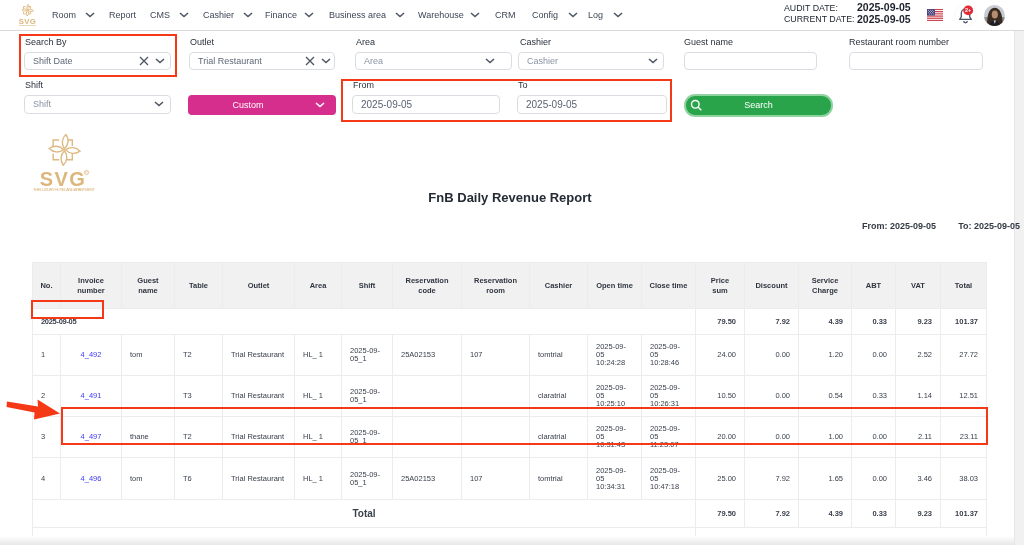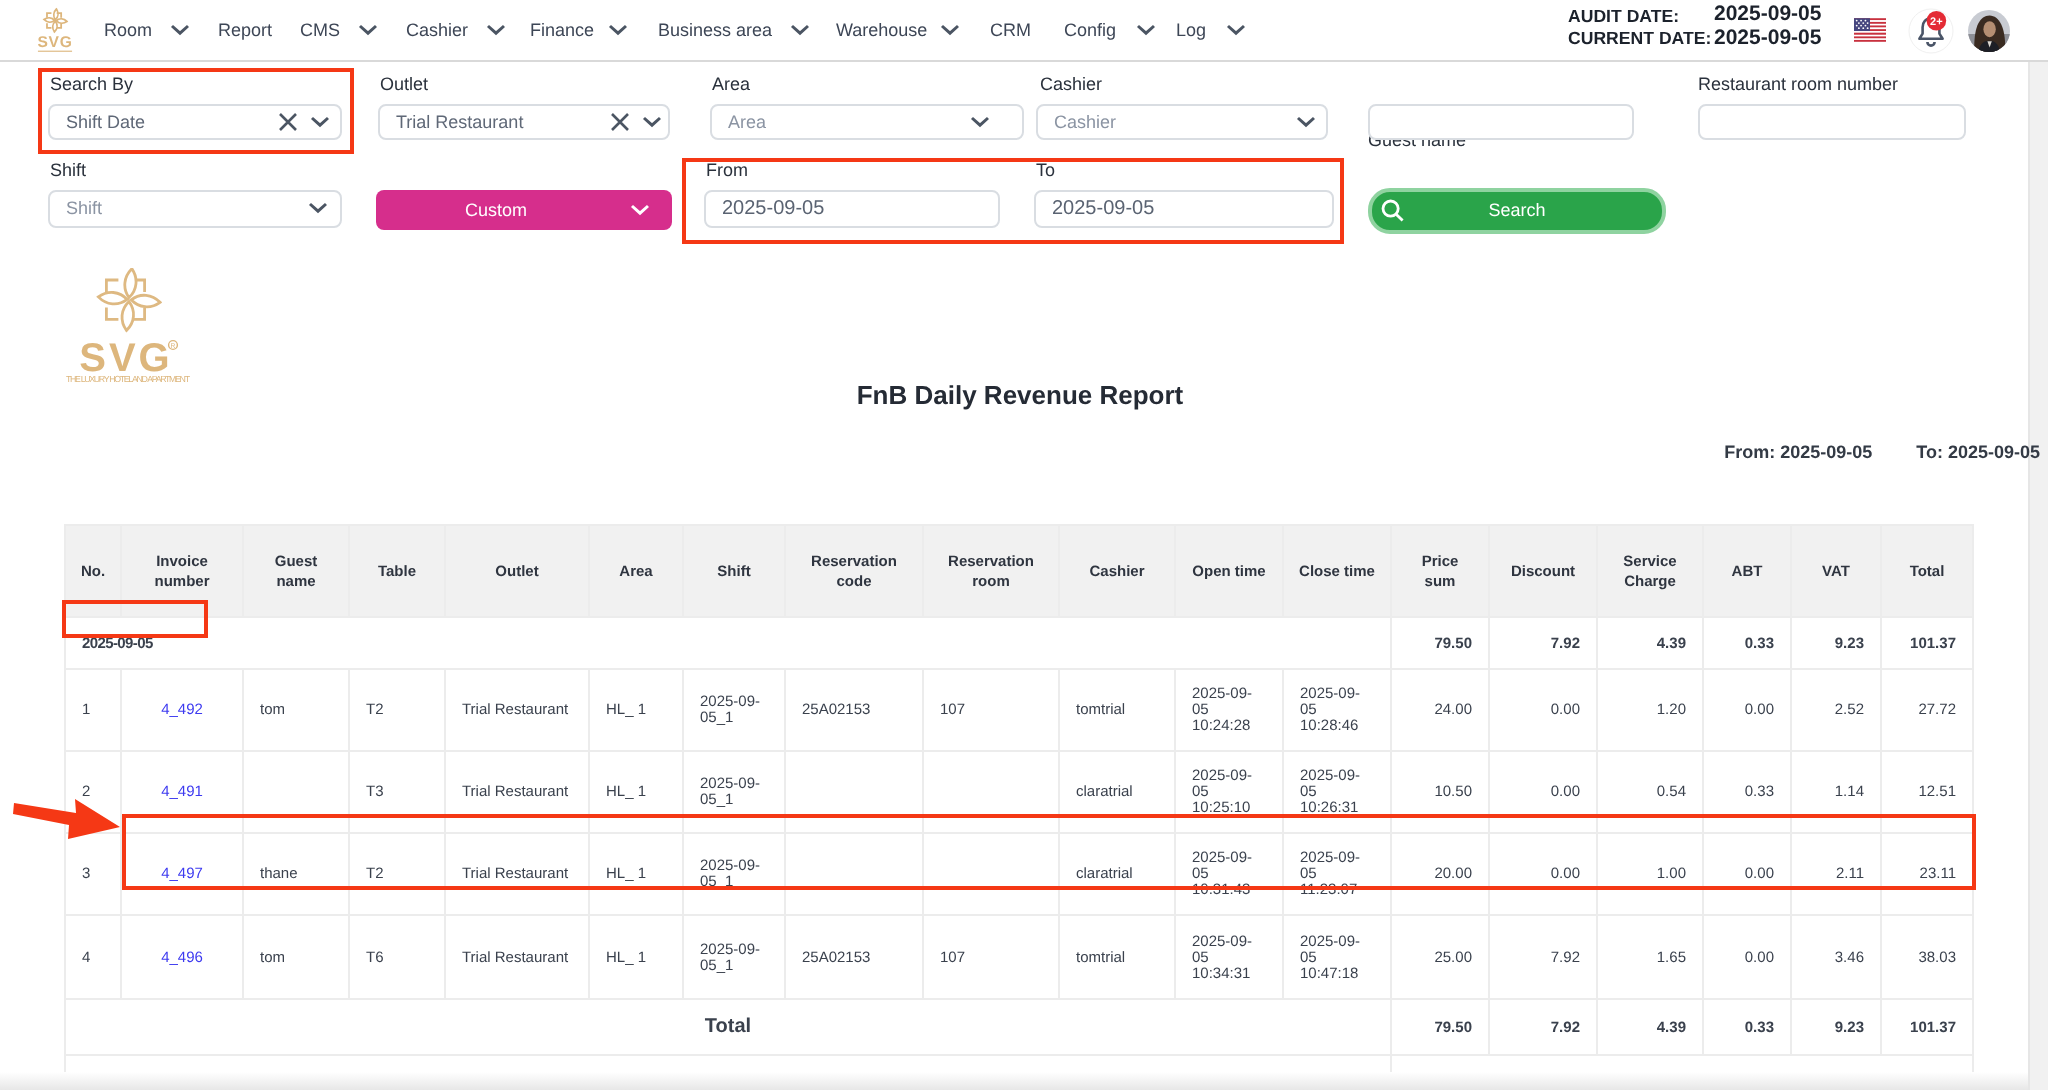--- a/index.html
+++ b/index.html
@@ -80,21 +80,21 @@
   <span class="nitem" style="left:495px;">CRM</span>
   <span class="nitem" style="left:532px;">Config</span>
   <svg class="chev" style="left:568px;">
       <path d="M1 1 L5 4.6 L9 1" stroke="#4b5563" stroke-width="1.5" fill="none"></path>
     </svg>
   <span class="nitem" style="left:588px;">Log</span>
   <svg class="chev" style="left:613px;">
       <path d="M1 1 L5 4.6 L9 1" stroke="#4b5563" stroke-width="1.5" fill="none"></path>
     </svg>
 
-  <div class="abs" style="left:784px; top:3px; font-size:8.8px; font-weight:bold; color:#1c222c; line-height:11px;">
+  <div class="abs" style="left:784px; top:3px; font-size:8.8px; font-weight:normal; color:#1c222c; line-height:11px;">
     AUDIT DATE:<br>CURRENT DATE:
   </div>
   <div class="abs" style="left:857px; top:2px; font-size:10.5px; font-weight:bold; color:#1c222c; line-height:11.5px;">
     2025-09-05<br>2025-09-05
   </div>
 
   <svg class="abs" style="left:927px; top:9px;" width="16" height="12" viewBox="0 0 19 14">
     <rect width="19" height="14" fill="#fff"></rect>
     <g fill="#c8313e">
       <rect y="0" width="19" height="1.1"></rect>
@@ -148,21 +148,21 @@
 </div>
 
 <div class="flabel" style="left:25px; top:37px;">Search By</div>
 <div class="fin" style="left:24px; top:52px; width:147px; color:#5f6877;">Shift Date</div>
 <div class="flabel" style="left:190px; top:37px;">Outlet</div>
 <div class="fin" style="left:189px; top:52px; width:146px; color:#5f6877;">Trial Restaurant</div>
 <div class="flabel" style="left:356px; top:37px;">Area</div>
 <div class="fin" style="left:355px; top:52px; width:157px;">Area</div>
 <div class="flabel" style="left:520px; top:37px;">Cashier</div>
 <div class="fin" style="left:518px; top:52px; width:146px;">Cashier</div>
-<div class="flabel" style="left:684px; top:37px;margin-top:28px;">Guest name</div>
+<div class="flabel" style="left:684px; top:37px;">Guest name</div>
 <div class="fin" style="left:684px; top:52px; width:133px;"></div>
 <div class="flabel" style="left:849px; top:37px;">Restaurant room number</div>
 <div class="fin" style="left:849px; top:52px; width:134px;"></div>
 
 <div class="flabel" style="left:25px; top:80px;">Shift</div>
 <div class="fin" style="left:24px; top:95px; width:147px; height:19px; line-height:17px;">Shift</div>
 <div class="abs" style="left:188px; top:95px; width:148px; height:20px; background:#d62e8c; border-radius:4px;
   color:#fff; font-size:9px; text-align:center; line-height:20px; padding-right:28px;">Custom</div>
 <svg class="abs" style="left:315px; top:102px;" width="10" height="6">
     <path d="M1 1 L5 4.6 L9 1" stroke="#fff" stroke-width="1.5" fill="none"></path>

